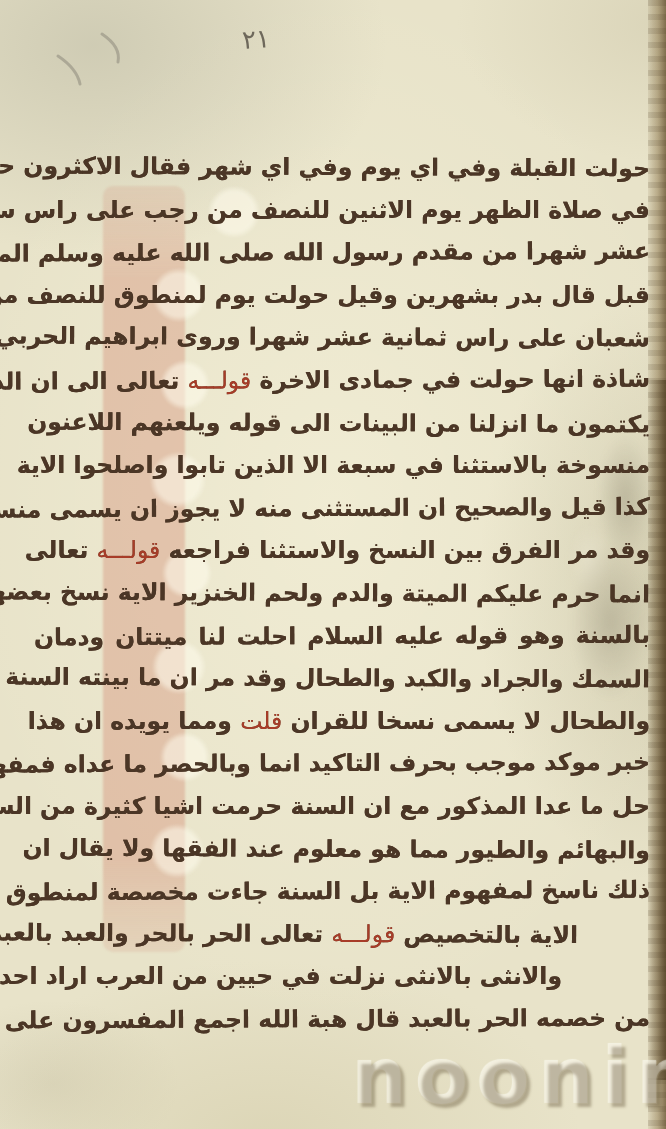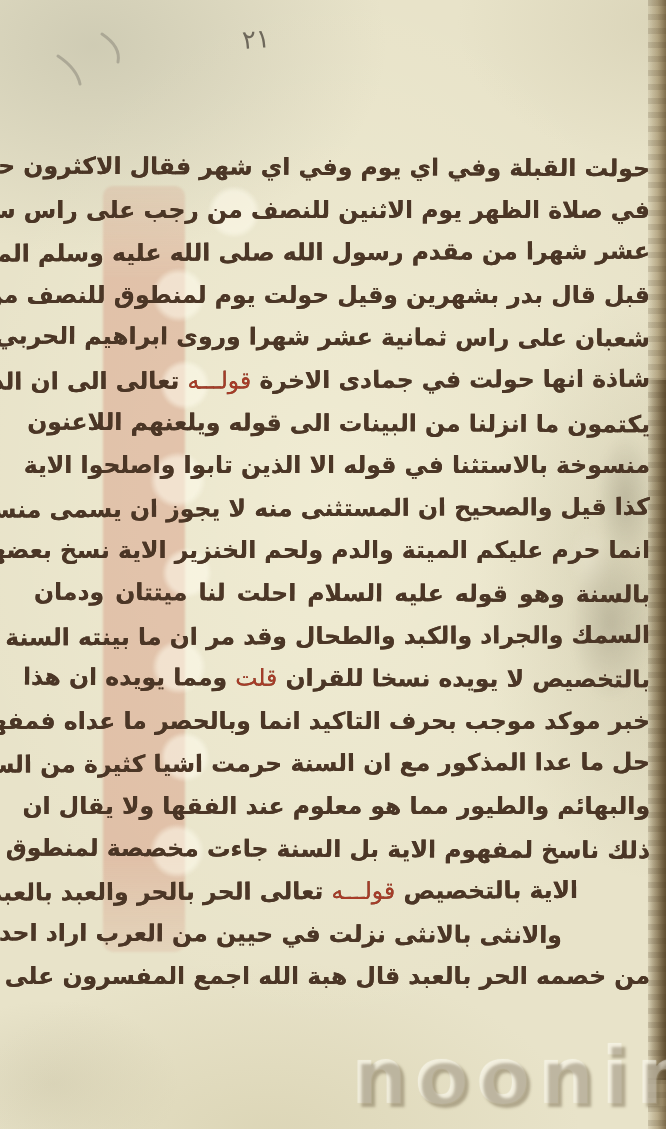--- a/index.html
+++ b/index.html
@@ -110,26 +110,27 @@
   <div class="folio-number">٢١</div>
 
   <div class="text-block">
       <div class="line"><span style="color: rgb(75, 54, 38);">حولت القبلة وفي اي يوم وفي اي شهر فقال الاكثرون حولت</span></div>
       <div class="line"><span style="color: rgb(75, 54, 38);">في صلاة الظهر يوم الاثنين للنصف من رجب على راس سبعة</span></div>
       <div class="line"><span style="color: rgb(75, 54, 38);">عشر شهرا من مقدم رسول الله صلى الله عليه وسلم المدينة</span></div>
       <div class="line"><span style="color: rgb(75, 54, 38);">قبل قال بدر بشهرين وقيل حولت يوم لمنطوق للنصف من</span></div>
       <div class="line"><span style="color: rgb(75, 54, 38);">شعبان على راس ثمانية عشر شهرا وروى ابراهيم الحربي رواية</span></div>
       <div class="line"><span style="color: rgb(75, 54, 38);">شاذة انها حولت في جمادى الاخرة </span><span class="seg-rubric" style="color: rgb(168, 60, 40);">قولـــه</span><span style="color: rgb(75, 54, 38);"> تعالى الى ان الذين</span></div>
       <div class="line"><span style="color: rgb(75, 54, 38);">يكتمون ما انزلنا من البينات الى قوله ويلعنهم اللاعنون</span></div>
-      <div class="line"><span style="color: rgb(75, 54, 38);">منسوخة بالاستثنا في قوله الا الذين تابوا واصلحوا الاية</span></div>
+      <div class="line"><span style="color: rgb(75, 54, 38);">منسوخة بالاستثنا في سبعة الا الذين تابوا واصلحوا الاية</span></div>
       <div class="line"><span style="color: rgb(75, 54, 38);">كذا قيل والصحيح ان المستثنى منه لا يجوز ان يسمى منسوخا</span></div>
+      <div class="line"><span style="color: rgb(75, 54, 38);">وقد مر الفرق بين النسخ والاستثنا فراجعه </span><span class="seg-rubric" style="color: rgb(168, 60, 40);">قولـــه</span><span style="color: rgb(75, 54, 38);"> تعالى</span></div>
       <div class="line"><span style="color: rgb(75, 54, 38);">انما حرم عليكم الميتة والدم ولحم الخنزير الاية نسخ بعضها</span></div>
       <div class="line"><span style="color: rgb(75, 54, 38);">بالسنة وهو قوله عليه السلام احلت لنا ميتتان ودمان</span></div>
       <div class="line"><span style="color: rgb(75, 54, 38);">السمك والجراد والكبد والطحال وقد مر ان ما بينته السنة</span></div>
-      <div class="line"><span style="color: rgb(75, 54, 38);">بالتخصيص لا يويده نسخا للقران </span><span class="seg-rubric" style="color: rgb(168, 60, 40);">قلت</span><span style="color: rgb(75, 54, 38);"> ومما يويده ان هذا</span></div>
+      <div class="line"><span style="color: rgb(75, 54, 38);">والطحال لا يسمى نسخا للقران </span><span class="seg-rubric" style="color: rgb(168, 60, 40);">قلت</span><span style="color: rgb(75, 54, 38);"> ومما يويده ان هذا</span></div>
       <div class="line"><span style="color: rgb(75, 54, 38);">خبر موكد موجب بحرف التاكيد انما وبالحصر ما عداه فمفهومه</span></div>
       <div class="line"><span style="color: rgb(75, 54, 38);">حل ما عدا المذكور مع ان السنة حرمت اشيا كثيرة من السباع</span></div>
       <div class="line"><span style="color: rgb(75, 54, 38);">والبهائم والطيور مما هو معلوم عند الفقها ولا يقال ان</span></div>
       <div class="line"><span style="color: rgb(75, 54, 38);">ذلك ناسخ لمفهوم الاية بل السنة جاءت مخصصة لمنطوق</span></div>
       <div class="line" style="padding-right: 72px;"><span style="color: rgb(75, 54, 38);">الاية بالتخصيص </span><span class="seg-rubric" style="color: rgb(168, 60, 40);">قولـــه</span><span style="color: rgb(75, 54, 38);"> تعالى الحر بالحر والعبد بالعبد </span></div>
       <div class="line" style="padding-right: 88px;"><span style="color: rgb(75, 54, 38);">والانثى بالانثى نزلت في حيين من العرب اراد احدهم ان يقتل </span></div>
       <div class="line"><span style="color: rgb(75, 54, 38);">من خصمه الحر بالعبد قال هبة الله اجمع المفسرون على نسخ</span></div>
     </div>
 
   <div class="watermark">noonin</div>

